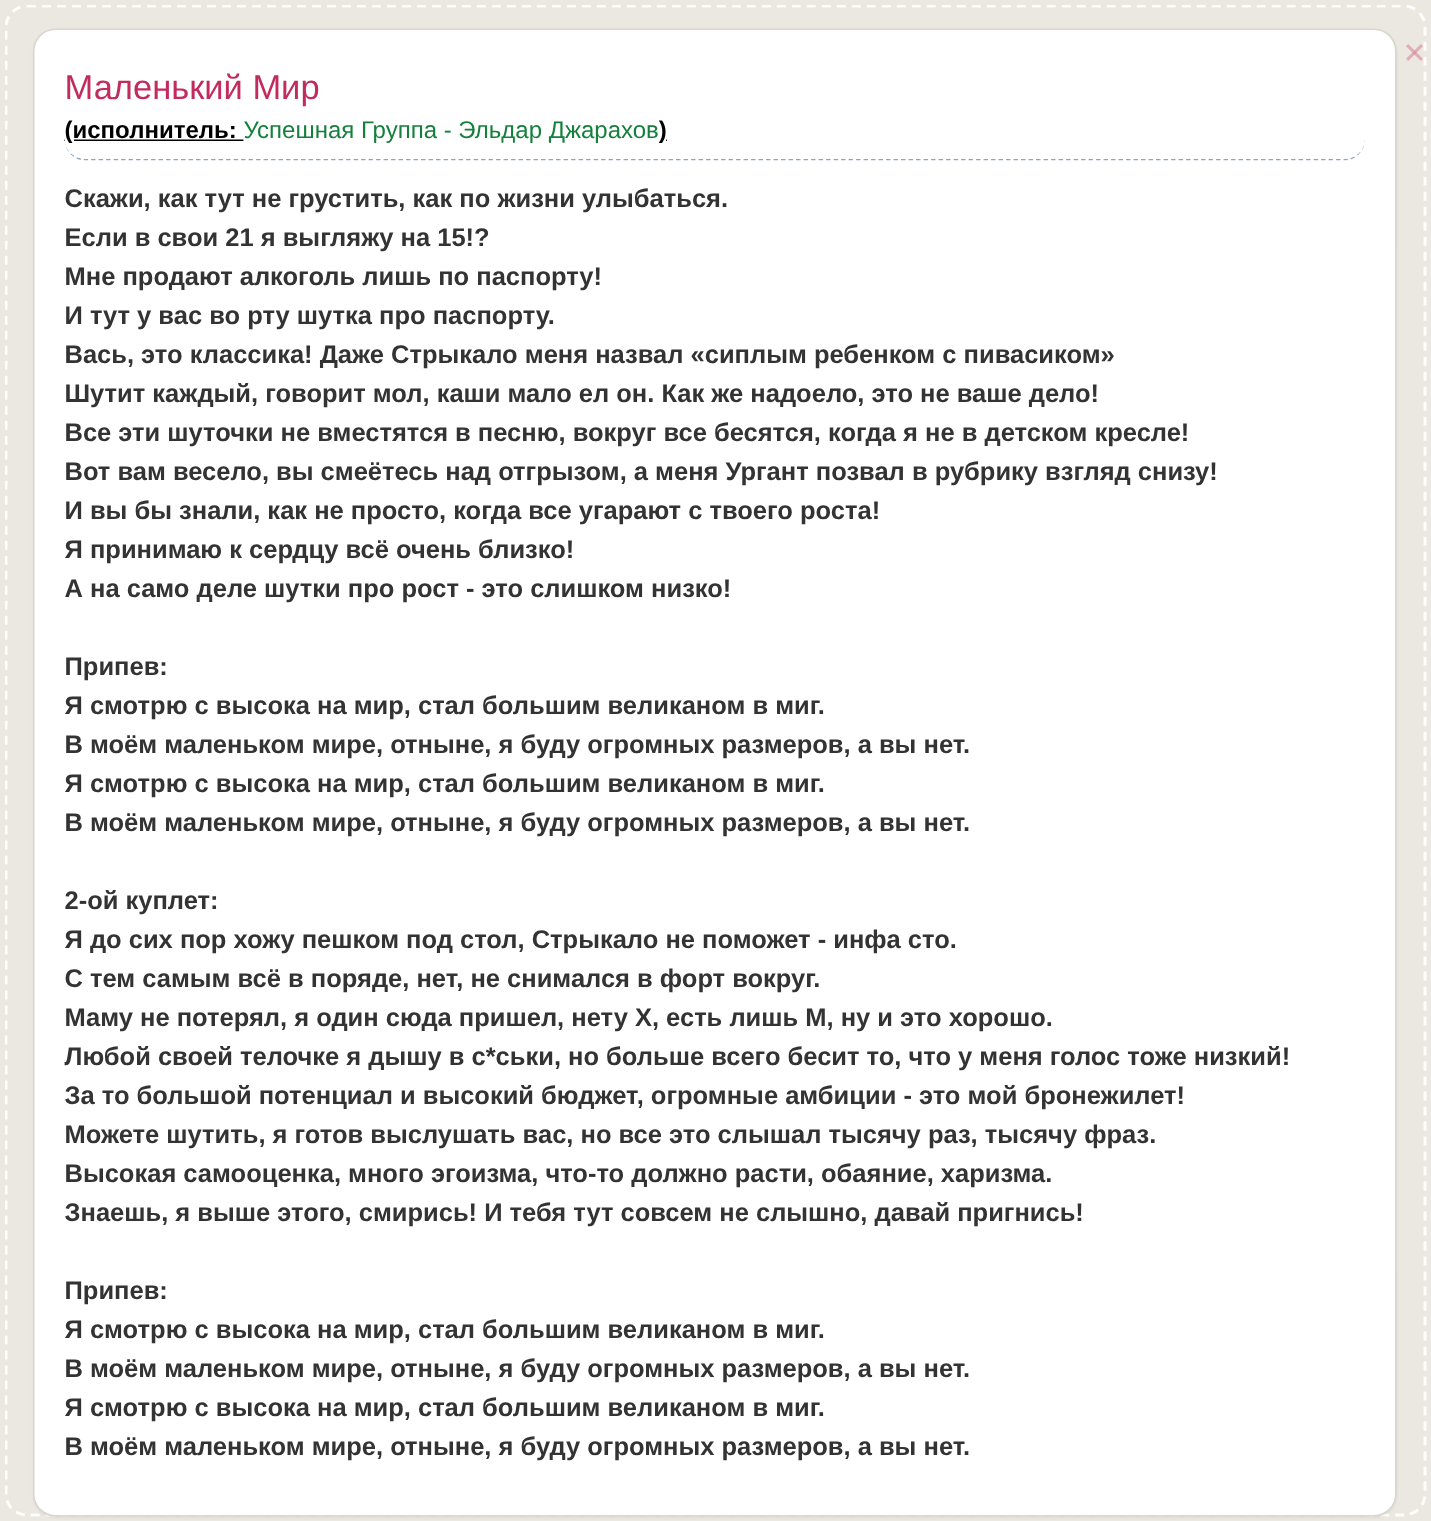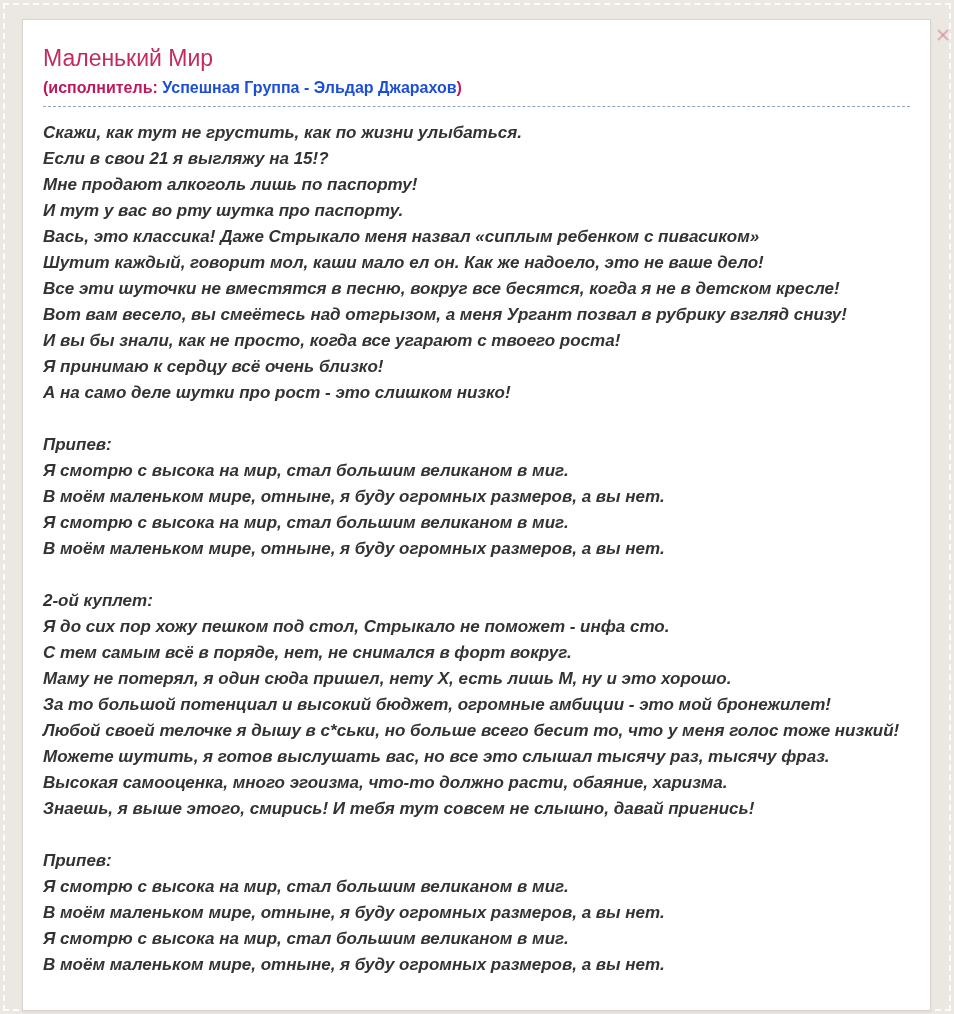--- a/index.html
+++ b/index.html
@@ -1,15 +1,15 @@
 <!DOCTYPE html>
 <html lang="ru"><head>
 <meta charset="utf-8">
 <style>
-  * { margin: 0; padding: 0; box-sizing: border-box; }
+  * { margin: 0; padding: 0; box-sizing: border-box; border-radius: 15px; }
 
   html, body {
     width: 954px;
     height: 1014px;
   }
 
   body {
     position: relative;
     background: #ebe7e1;
     font-family: "Liberation Sans", "DejaVu Sans", sans-serif;
@@ -67,38 +67,39 @@
   .artist-line {
     font-size: 16px;
     color: #333333;
     padding-bottom: 9px;
     border-bottom: 1px dashed #8fa6ba;
     margin-bottom: 13px;
   }
 
   .artist-label, .artist-suffix {
     font-weight: bold;
-    color: #be185d;
+    color: #000000;
+    text-decoration: underline;
   }
 
   .artist-link {
-    color: #1d4ed8;
+    color: #15803d;
     text-decoration: none;
-    font-weight: bold;
+    font-weight: normal;
     cursor: pointer;
   }
 
   .lyrics {
     font-size: 17px;
     font-weight: bold;
     line-height: 26px;
     color: #333333;
   }
 
-  .lyric-line { white-space: nowrap; font-style: italic; }
+  .lyric-line { white-space: nowrap; }
 </style>
 </head>
 <body>
 
 <div class="stitch-frame"></div>
 <div class="pink-stitch"></div>
 
 <div class="card">
   <h1 class="page-title">Маленький Мир</h1>
 
@@ -122,22 +123,22 @@
       <div class="lyric-line">Припев:</div>
       <div class="lyric-line">Я смотрю с высока на мир, стал большим великаном в миг.</div>
       <div class="lyric-line">В моём маленьком мире, отныне, я буду огромных размеров, а вы нет.</div>
       <div class="lyric-line">Я смотрю с высока на мир, стал большим великаном в миг.</div>
       <div class="lyric-line">В моём маленьком мире, отныне, я буду огромных размеров, а вы нет.</div>
       <div class="lyric-line">&nbsp;</div>
       <div class="lyric-line">2-ой куплет:</div>
       <div class="lyric-line">Я до сих пор хожу пешком под стол, Стрыкало не поможет - инфа сто.</div>
       <div class="lyric-line">С тем самым всё в поряде, нет, не снимался в форт вокруг.</div>
       <div class="lyric-line">Маму не потерял, я один сюда пришел, нету Х, есть лишь М, ну и это хорошо.</div>
+      <div class="lyric-line">Любой своей телочке я дышу в с*ськи, но больше всего бесит то, что у меня голос тоже низкий!</div>
       <div class="lyric-line">За то большой потенциал и высокий бюджет, огромные амбиции - это мой бронежилет!</div>
-      <div class="lyric-line">Любой своей телочке я дышу в с*ськи, но больше всего бесит то, что у меня голос тоже низкий!</div>
       <div class="lyric-line">Можете шутить, я готов выслушать вас, но все это слышал тысячу раз, тысячу фраз.</div>
       <div class="lyric-line">Высокая самооценка, много эгоизма, что-то должно расти, обаяние, харизма.</div>
       <div class="lyric-line">Знаешь, я выше этого, смирись! И тебя тут совсем не слышно, давай пригнись!</div>
       <div class="lyric-line">&nbsp;</div>
       <div class="lyric-line">Припев:</div>
       <div class="lyric-line">Я смотрю с высока на мир, стал большим великаном в миг.</div>
       <div class="lyric-line">В моём маленьком мире, отныне, я буду огромных размеров, а вы нет.</div>
       <div class="lyric-line">Я смотрю с высока на мир, стал большим великаном в миг.</div>
       <div class="lyric-line">В моём маленьком мире, отныне, я буду огромных размеров, а вы нет.</div>
     </div>

